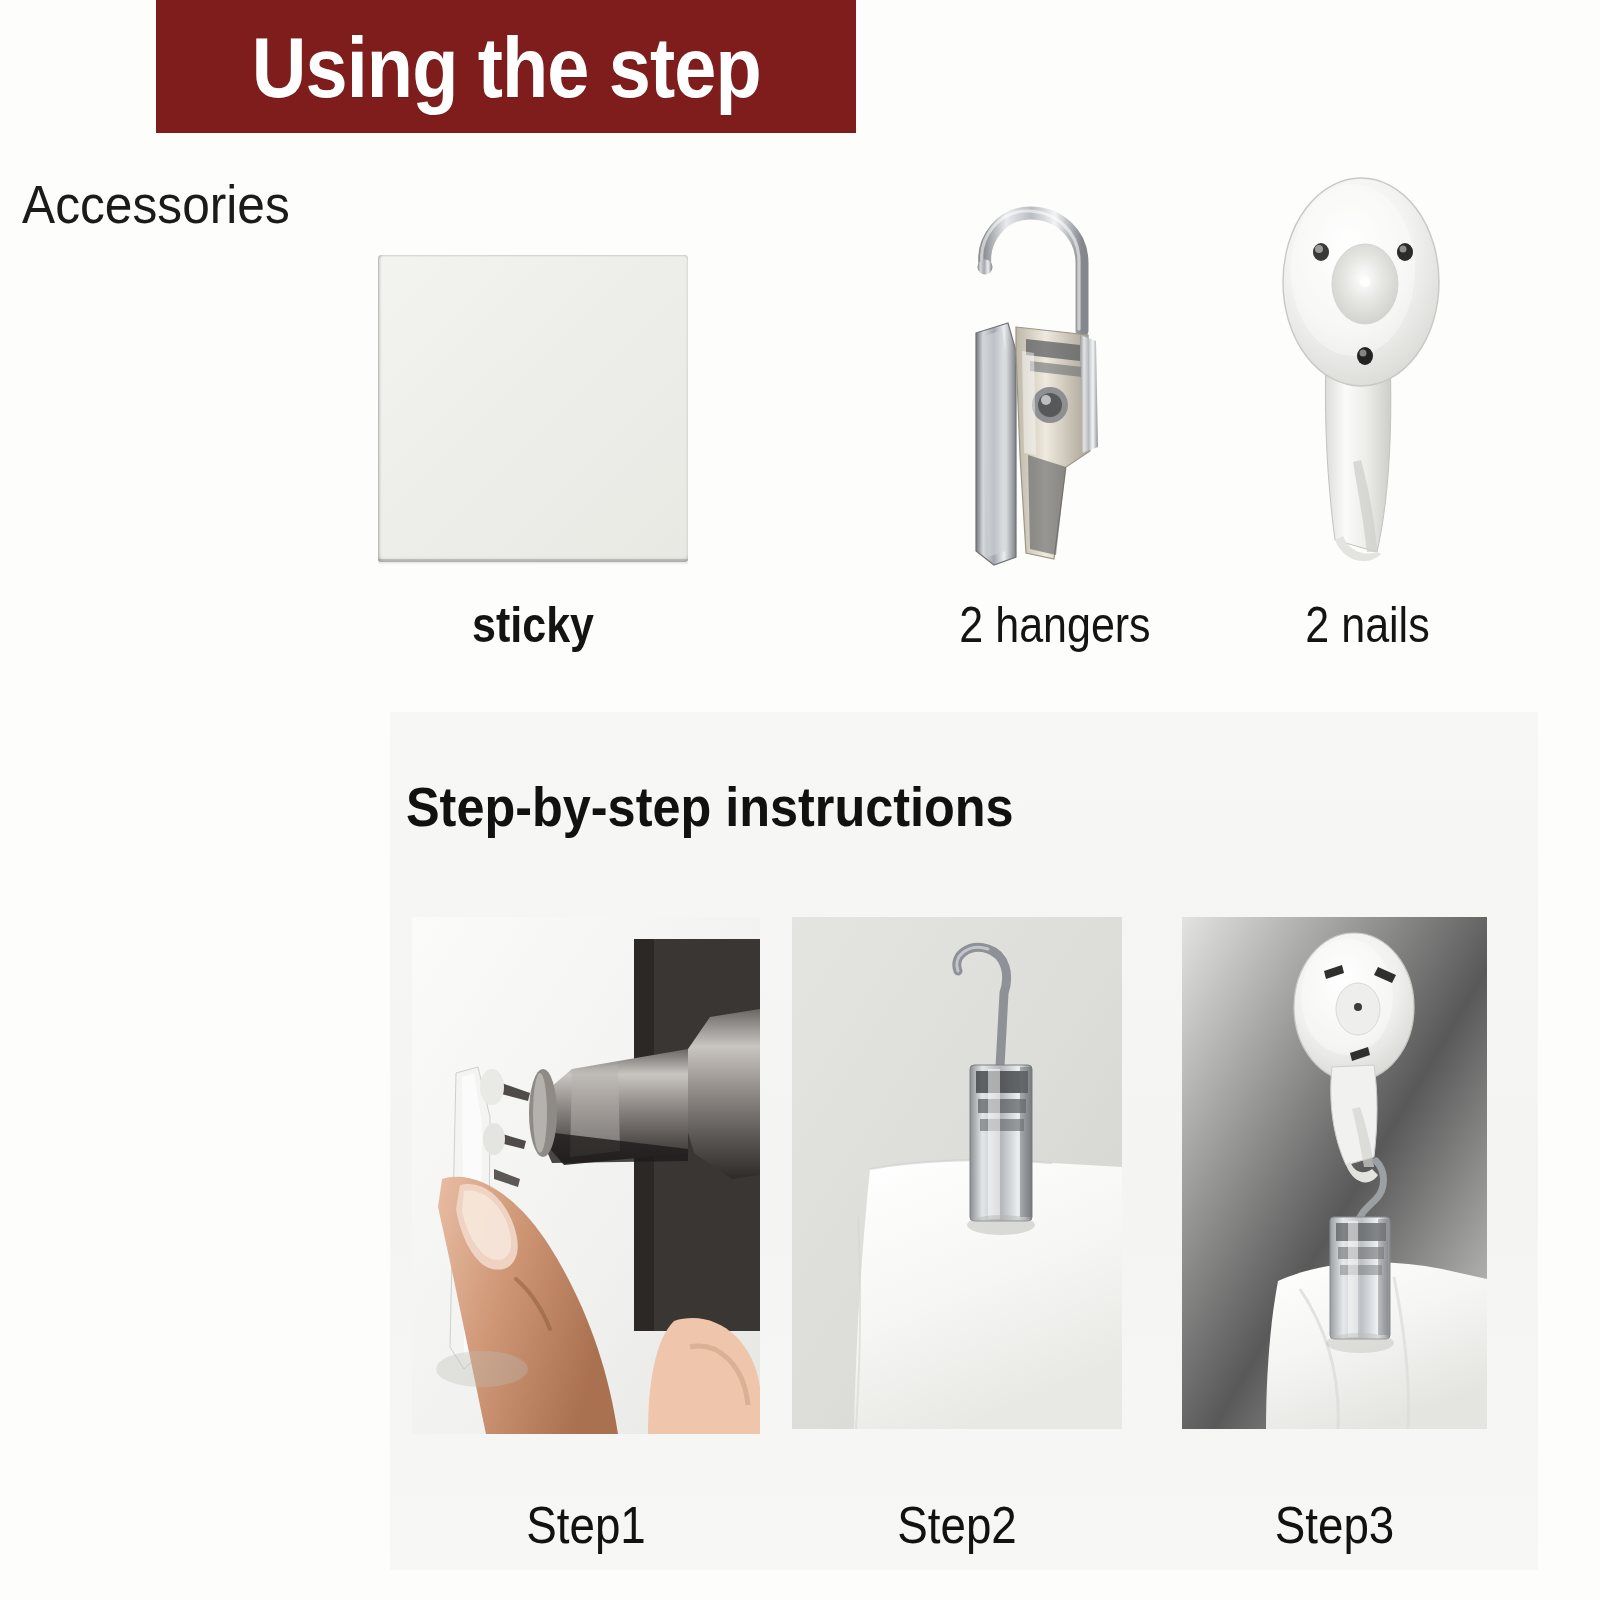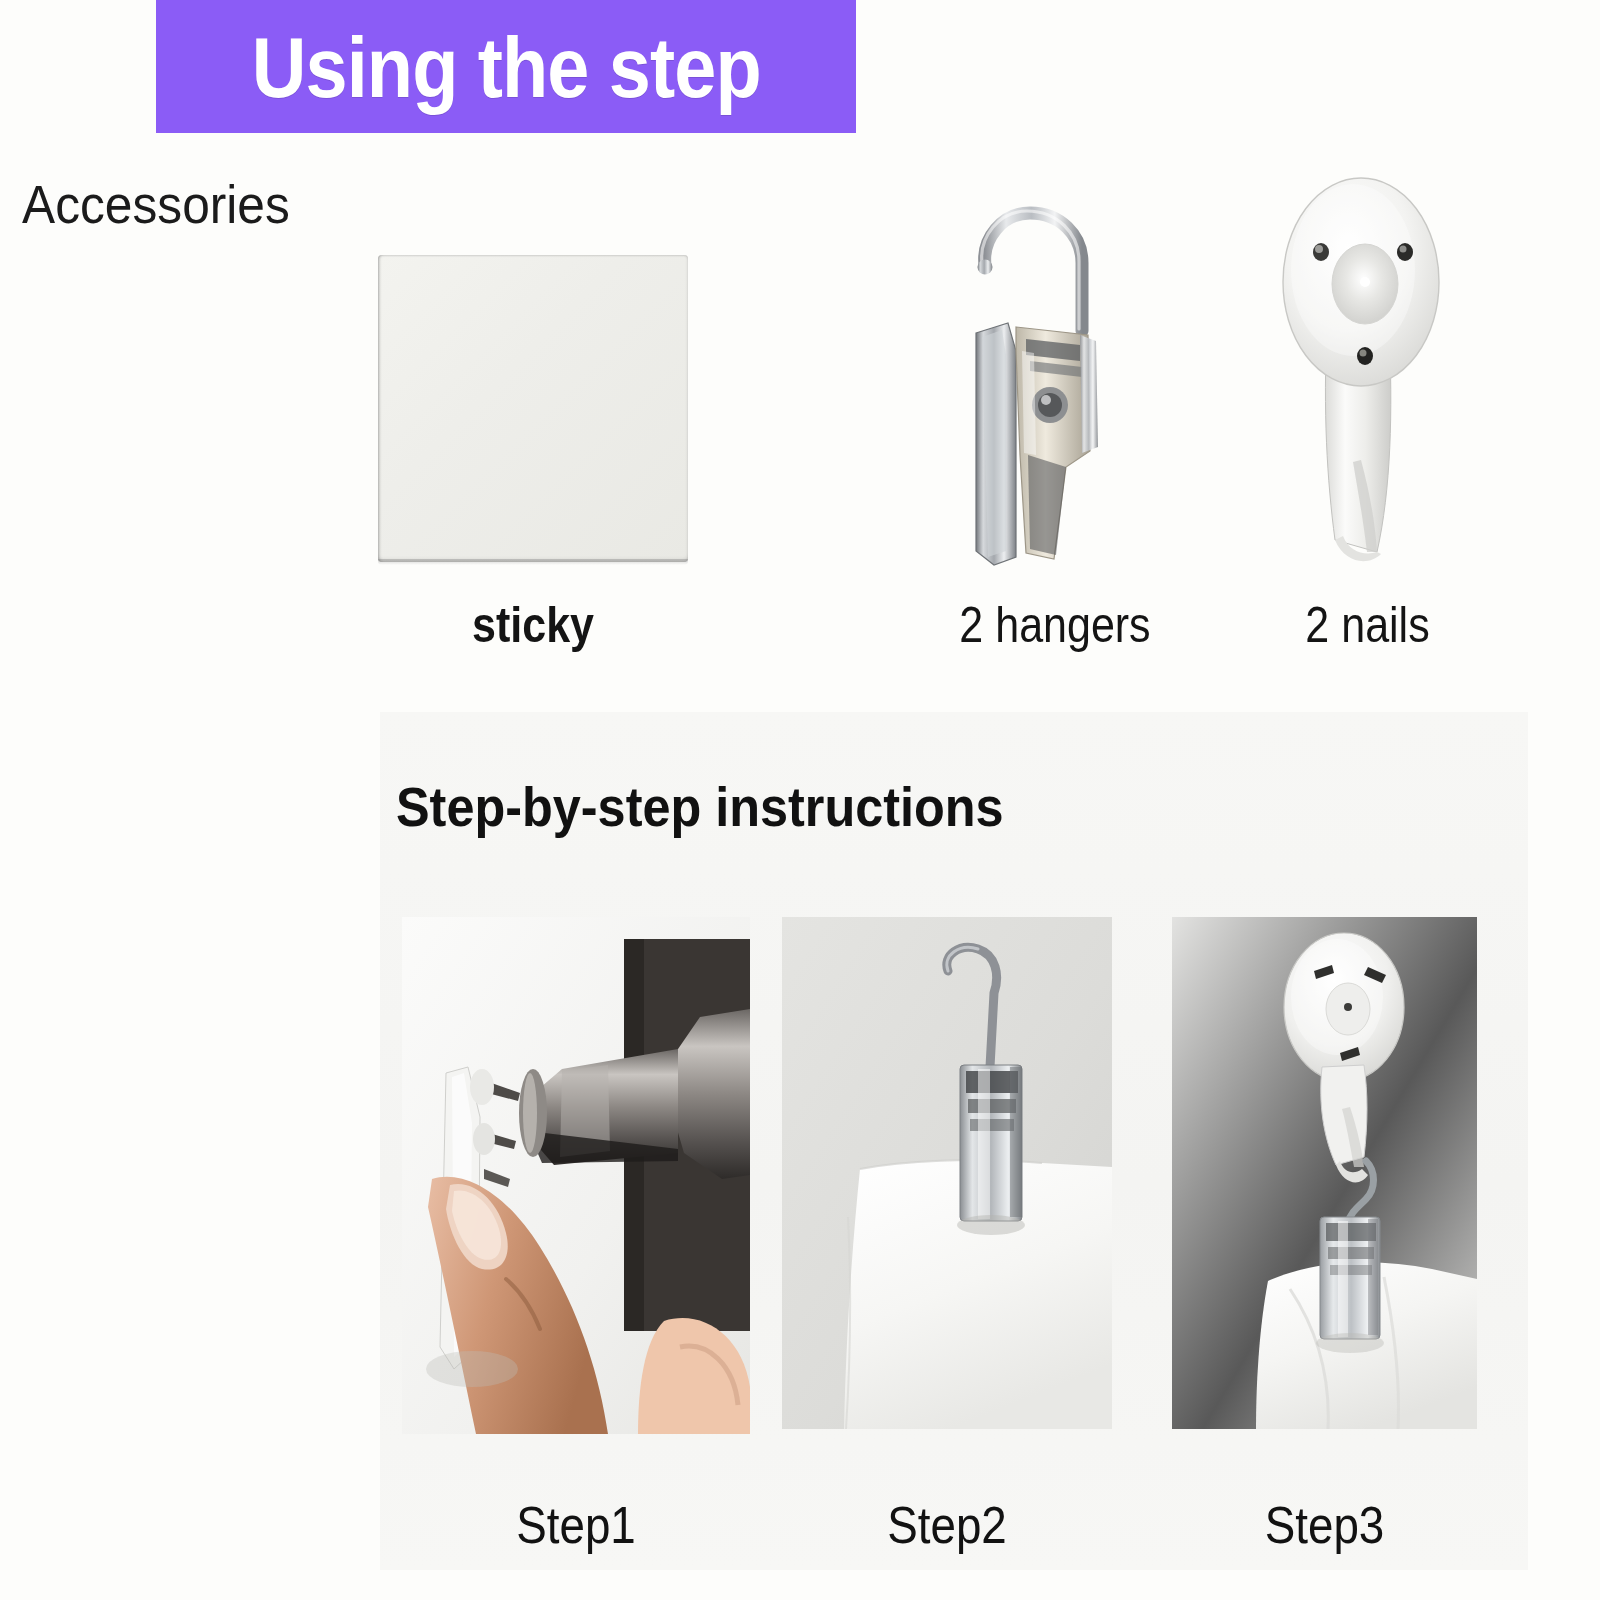--- a/index.html
+++ b/index.html
@@ -16,21 +16,21 @@
     -webkit-font-smoothing: antialiased;
   }
 
   
   #title-banner {
     position: absolute;
     left: 156px;
     top: 0px;
     width: 700px;
     height: 133px;
-    background: #8b5cf6;
+    background: #7f1d1d;
     display: flex;
     align-items: center;
     justify-content: center;
   }
   #title-banner .title-text {
     color: #ffffff;
     font-size: 86px;
     font-weight: bold;
     letter-spacing: -1px;
     transform: scaleX(0.88);
@@ -92,21 +92,21 @@
   
   #acc-nail { left: 1265px; top: 160px; width: 200px; height: 415px; }
 
   #cap-sticky  { left: 373px; top: 596px; width: 320px; }
   #cap-hanger  { left: 915px; top: 596px; width: 280px; }
   #cap-nail    { left: 1260px; top: 596px; width: 215px; }
 
   
   #instructions-panel {
     position: absolute;
-    left: 380px;
+    left: 390px;
     top: 712px;
     width: 1148px;
     height: 858px;
     background: linear-gradient(180deg,#f7f7f5 0%,#f4f4f2 55%,#f7f7f5 100%);
   }
   #instructions-heading {
     position: absolute;
     left: 16px;
     top: 62px;
     font-size: 56px;

